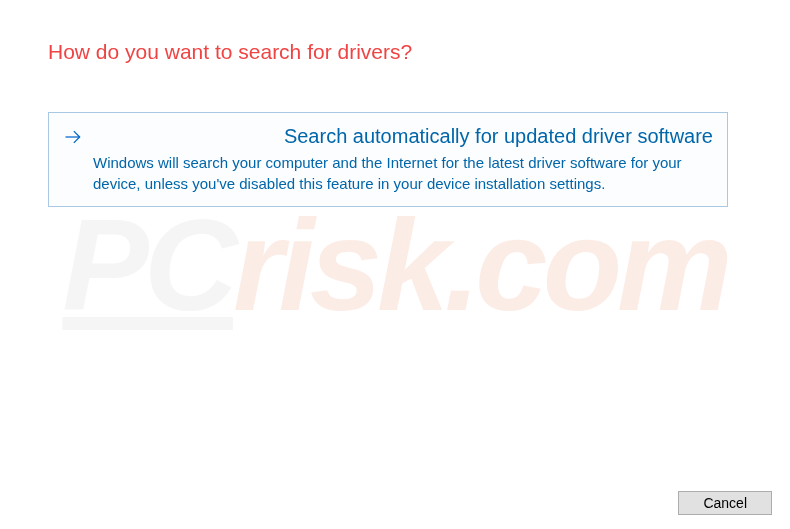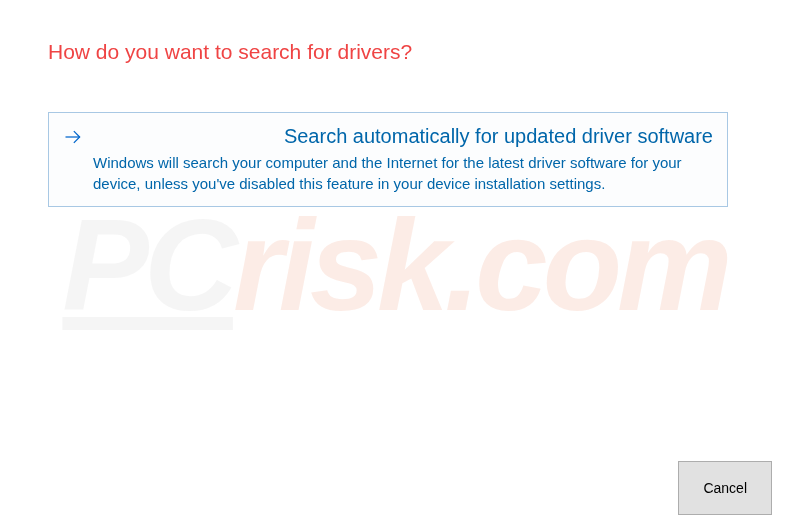--- a/index.html
+++ b/index.html
@@ -93,21 +93,21 @@
     }
     .footer {
       position: absolute;
       bottom: 14px;
       right: 18px;
       z-index: 1;
     }
     .cancel-btn {
       background: #e1e1e1;
       border: 1px solid #adadad;
-      padding: 18px 24px;
+      padding: 3px 24px;
       font-family: "Segoe UI", Tahoma, sans-serif;
       font-size: 14px;
       color: #000;
       cursor: pointer;
       min-width: 88px;
     }
   </style>
 </head>
 <body>
 

